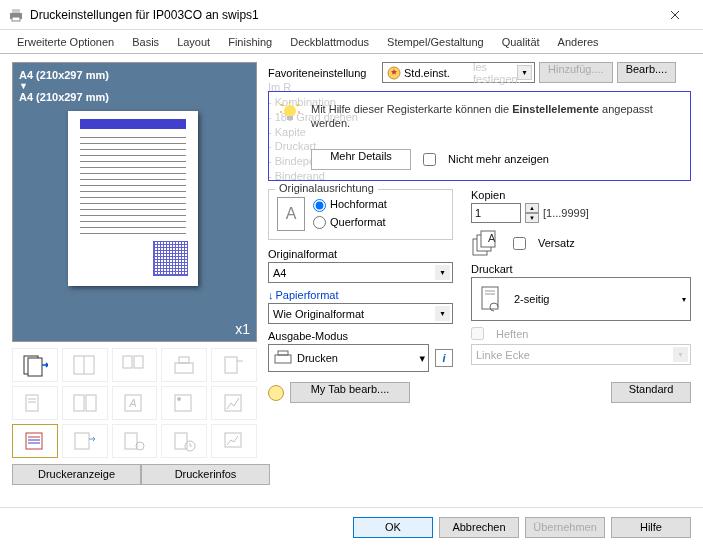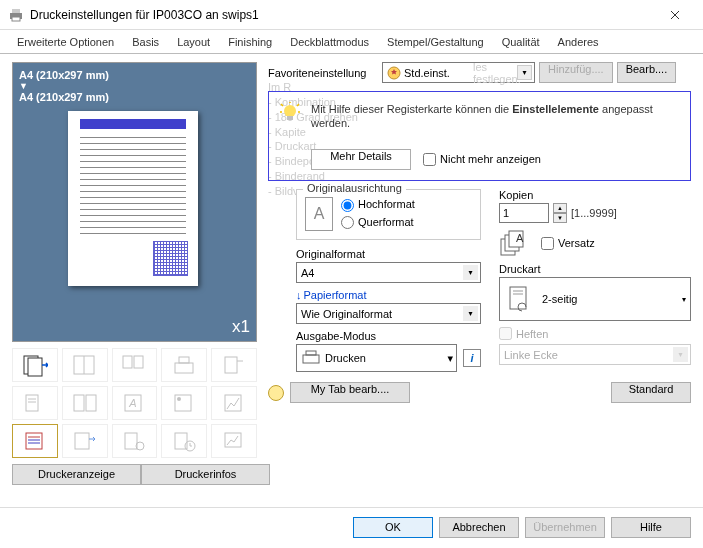--- a/index.html
+++ b/index.html
@@ -19,21 +19,21 @@
 .content { padding: 8px 12px; position: relative; height: calc(100% - 110px); }
 
 .left-col { position: absolute; left: 12px; top: 8px; width: 258px; }
 .preview-box { width: 245px; height: 280px; background: #5a7a9a; border: 1px solid #999; position: relative; padding: 6px; }
 .preview-text { color: #fff; font-size: 11px; font-weight: bold; }
 .preview-arrow { color: #fff; font-size: 9px; }
 .paper-preview { position: absolute; top: 48px; left: 55px; width: 130px; height: 175px; background: #fff; box-shadow: 2px 2px 5px rgba(0,0,0,0.5); }
 .paper-preview::before { content: ""; position: absolute; top: 8px; left: 12px; right: 12px; height: 10px; background: #4040cc; }
 .paper-lines { position: absolute; top: 26px; left: 12px; right: 12px; bottom: 50px; background: repeating-linear-gradient(to bottom, #888 0, #888 1px, transparent 1px, transparent 6px); }
 .paper-grid { position: absolute; bottom: 10px; right: 10px; width: 35px; height: 35px; background: repeating-linear-gradient(0deg,#6060d0 0,#6060d0 1px,transparent 1px,transparent 3px), repeating-linear-gradient(90deg,#6060d0 0,#6060d0 1px,transparent 1px,transparent 3px); border: 1px solid #6060d0; }
-.x1 { position: absolute; bottom: 4px; right: 6px; color: #fff; font-size: 17px; }
+.x1 { position: absolute; bottom: 4px; right: 6px; color: #fff; font-size: 14px; }
 
 .icon-grid { margin-top: 6px; display: grid; grid-template-columns: repeat(5, 1fr); gap: 4px; width: 245px; }
 .icon-cell { height: 34px; display: flex; align-items: center; justify-content: center; border: 1px solid #eee; background: #fff; }
 .icon-cell svg { opacity: 0.6; }
 .icon-cell.active svg { opacity: 1; }
 .icon-cell.highlight { border-color: #c0a030; }
 
 .btn-row { display: flex; margin-top: 6px; }
 .std-btn { flex: 1; height: 21px; border: 1px solid #adadad; background: #e1e1e1; cursor: pointer; text-align: center; line-height: 19px; }
 
@@ -44,27 +44,27 @@
 .combo.w1 { width: 153px; }
 .combo .arrow { position: absolute; right: 2px; top: 2px; width: 15px; height: 15px; display: flex; align-items: center; justify-content: center; border: 1px solid #ccc; background: #eee; font-size: 8px; }
 .fav-icon { width: 14px; height: 14px; margin-right: 3px; }
 .fav-btn { height: 21px; padding: 0 8px; border: 1px solid #adadad; background: #e1e1e1; cursor: pointer; }
 .fav-btn.disabled { color: #aaa; }
 
 .hint-box { border: 1px solid #4040e0; padding: 10px 12px 10px 42px; position: relative; margin-bottom: 8px; min-height: 90px; }
 .bulb { position: absolute; left: 10px; top: 10px; width: 22px; height: 22px; }
 .hint-text { font-size: 11px; color: #333; line-height: 1.3; }
 .hint-row2 { display: flex; align-items: center; gap: 12px; margin-top: 18px; }
-.chk { display: inline-flex; align-items: center; gap: 4px; }
+.chk { display: inline-flex; align-items: center; gap: 12px; }
 .chk input { width: 13px; height: 13px; }
 
 .watermark { position: absolute; left: 0px; top: 18px; color: #ccc; font-size: 11px; pointer-events: none; }
 .watermark div { line-height: 1.35; }
 
-.form-area { display: flex; gap: 18px; margin-left: 28px; }
+.form-area { display: flex; gap: 18px; }
 .form-left { width: 185px; }
 .form-right { flex: 1; }
 
 .group { border: 1px solid #ccc; padding: 6px 8px 8px; position: relative; margin-bottom: 8px; }
 .group-title { position: absolute; top: -8px; left: 6px; background: #fff; padding: 0 4px; color: #333; }
 .orient-row { display: flex; align-items: center; gap: 8px; }
 .orient-icon { width: 28px; height: 34px; border: 1px solid #999; display: flex; align-items: center; justify-content: center; font-size: 16px; color: #888; }
 .radios label { display: block; line-height: 1.6; }
 .radios input { vertical-align: middle; margin-right: 4px; }
 

